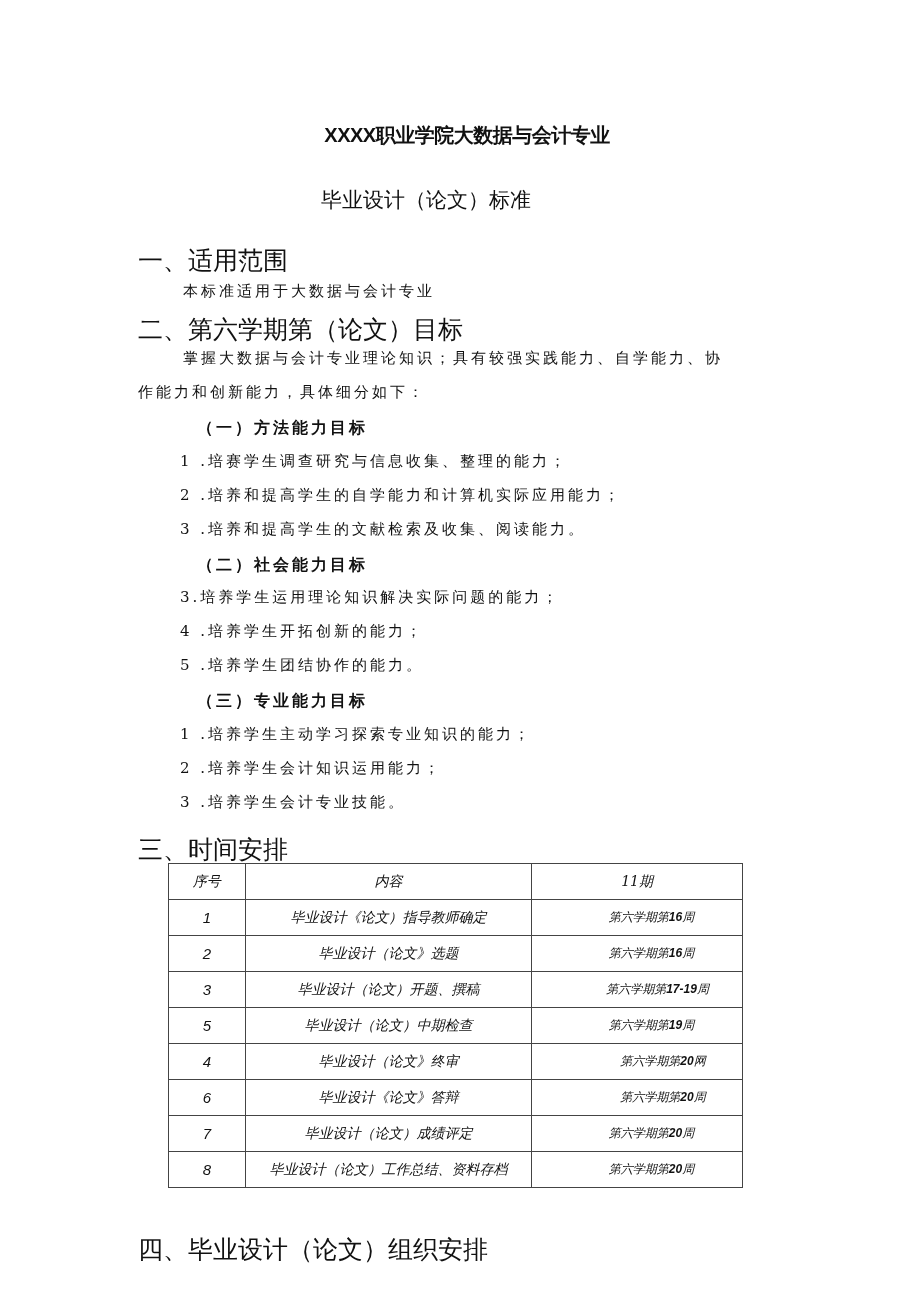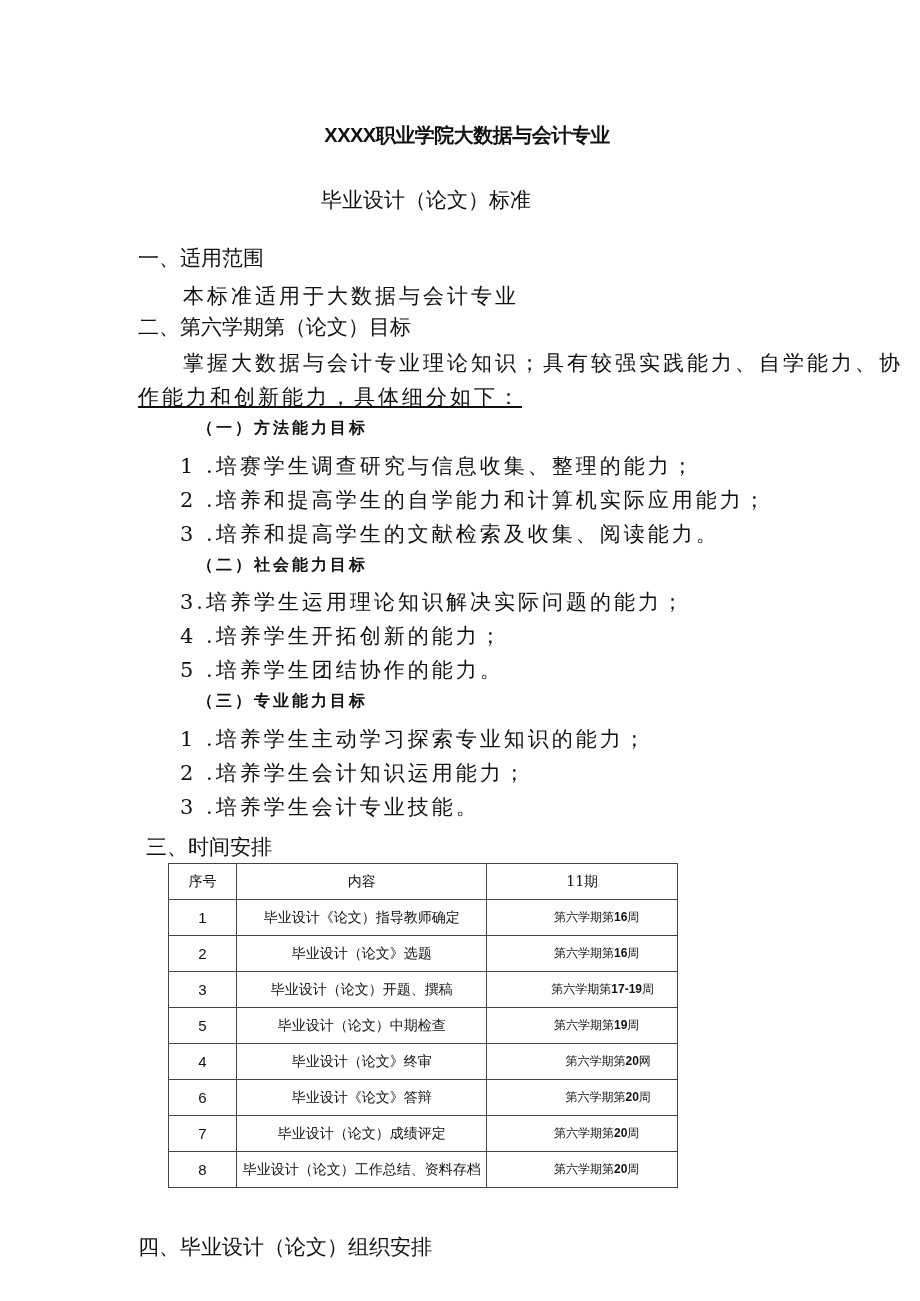--- a/index.html
+++ b/index.html
@@ -1,27 +1,27 @@
 <!DOCTYPE html>
 <html><head>
   <meta charset="utf-8">
   <style>
     html, body { margin: 0; padding: 0; background: #ffffff; }
     body { width: 920px; height: 1301px; position: relative; overflow: hidden; color: #111; }
     .abs { position: absolute; white-space: nowrap; padding-left: 7px; }
     .title1 { top: 122px; left: 0; width: 920px; text-align: center; font-family: "DejaVu Sans", sans-serif; font-size: 20px; font-weight: bold; letter-spacing: -0.5px; }
     .title1 .latin { font-family: "Liberation Sans", sans-serif; font-weight: 900; }
     .title2 { top: 186px; left: 0; width: 838px; text-align: center; font-family: "DejaVu Sans", sans-serif; font-size: 21px; }
-    .h1 { font-family: Liberation Sans, sans-serif; font-size: 21px; left: 131px; }
-    .body-serif { font-family: "DejaVu Serif", serif; font-size: 21px; letter-spacing: 3px; }
+    .h1 { font-family: Liberation Sans, sans-serif; font-size: 25px; left: 131px; }
+    .body-serif { font-family: "DejaVu Serif", serif; font-size: 15px; letter-spacing: 3px; }
     .sub { font-family: "DejaVu Serif", serif; font-size: 16px; font-weight: bold; letter-spacing: 3px; left: 190px; }
     .item { left: 173px; }
     table.sched {
-      position: absolute; left: 168px; top: 863px; width: 510px;
-      border-collapse: collapse; font-size: 14px;
+      position: absolute; left: 168px; top: 863px; width: 575px;
+      border-collapse: collapse; font-size: 14px; font-style: italic;
     }
     table.sched td, table.sched th {
       border: 1px solid #444; height: 35px; padding: 0; text-align: center; vertical-align: middle;
       font-weight: normal;
     }
     table.sched th { font-family: "DejaVu Serif", serif; font-size: 14px; }
     .col-no { width: 77px; }
     .col-content { width: 291px; }
     .col-period { width: 213px; }
     td.no { font-family: "Liberation Sans", sans-serif; font-weight: bold; font-size: 15px; }
@@ -35,38 +35,38 @@
 <div>
 
   <div class="abs title1"><span class="latin">XXXX</span><span>职业学院大数据与会计专业</span></div>
   <div class="abs title2">毕业设计（论文）标准</div>
 
   <div class="abs h1" style="top:244px;">一、适用范围</div>
   <div class="abs body-serif" style="top:282px; left:176px;">本标准适用于大数据与会计专业</div>
 
   <div class="abs h1" style="top:313px;">二、第六学期第（论文）目标</div>
   <div class="abs body-serif" style="top:349px; left:176px;">掌握大数据与会计专业理论知识；具有较强实践能力、自学能力、协</div>
-  <div class="abs body-serif" style="top:383px; left:131px;text-decoration:underline;">作能力和创新能力，具体细分如下：</div>
+  <div class="abs body-serif" style="top:383px; left:131px;">作能力和创新能力，具体细分如下：</div>
 
   <div class="abs sub" style="top:418px;">（一）方法能力目标</div>
   <div class="abs body-serif item" style="top:452px;">1 .培赛学生调查研究与信息收集、整理的能力；</div>
   <div class="abs body-serif item" style="top:486px;">2 .培养和提高学生的自学能力和计算机实际应用能力；</div>
   <div class="abs body-serif item" style="top:520px;">3 .培养和提高学生的文献检索及收集、阅读能力。</div>
 
   <div class="abs sub" style="top:555px;">（二）社会能力目标</div>
   <div class="abs body-serif item" style="top:588px;">3.培养学生运用理论知识解决实际问题的能力；</div>
   <div class="abs body-serif item" style="top:622px;">4 .培养学生开拓创新的能力；</div>
   <div class="abs body-serif item" style="top:656px;">5 .培养学生团结协作的能力。</div>
 
   <div class="abs sub" style="top:691px;">（三）专业能力目标</div>
   <div class="abs body-serif item" style="top:725px;">1 .培养学生主动学习探索专业知识的能力；</div>
   <div class="abs body-serif item" style="top:759px;">2 .培养学生会计知识运用能力；</div>
   <div class="abs body-serif item" style="top:793px;">3 .培养学生会计专业技能。</div>
 
-  <div class="abs h1" style="top:833px;margin-left:8px;">三、时间安排</div>
+  <div class="abs h1" style="top:833px;">三、时间安排</div>
 
   <table class="sched">
     <thead>
       <tr>
         <th class="col-no">序号</th>
         <th class="col-content">内容</th>
         <th class="col-period">11期</th>
       </tr>
     </thead>
     <tbody>

